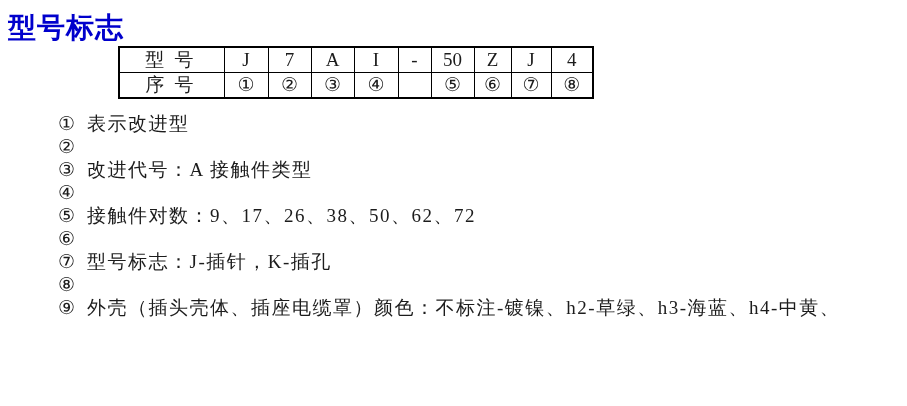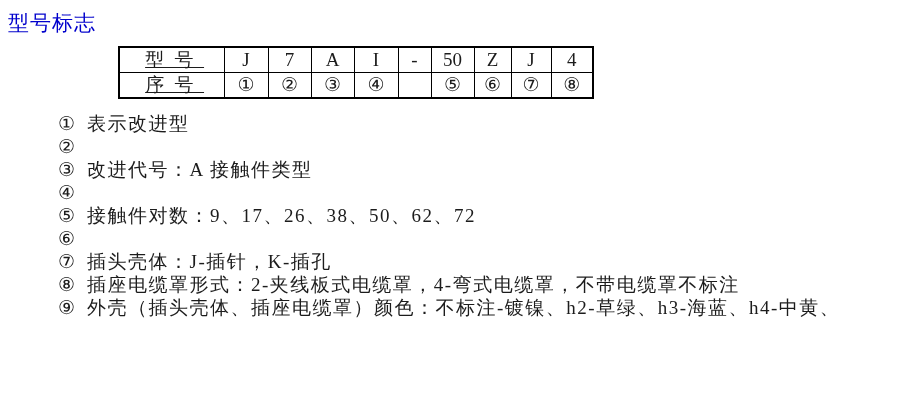--- a/index.html
+++ b/index.html
@@ -15,22 +15,22 @@
     font-family: "Liberation Serif", "DejaVu Serif", serif;
     color: #1c1c1c;
   }
 
   
   .page-title {
     position: absolute;
     left: 8px;
     top: 9px;
     font-family: "Liberation Sans", "DejaVu Sans", sans-serif;
-    font-weight: normal;
-    font-size: 21px;
+    font-weight: bold;
+    font-size: 28px;
     letter-spacing: 1px;
     color: #0000cc;
     white-space: nowrap;
   }
 
   
   table.model-table {
     position: absolute;
     left: 118px;
     top: 46px;
@@ -45,21 +45,20 @@
     text-align: center;
     vertical-align: middle;
     font-size: 19px;
     line-height: 24px;
     white-space: nowrap;
     overflow: hidden;
   }
   td.row-label {
     letter-spacing: 0.55em;
     text-indent: 0.3em;
-    text-decoration: underline;
   }
   td.serial-cell {
     font-size: 18px;
   }
 
   
   .legend {
     position: absolute;
     left: 58px;
     top: 112px;
@@ -150,23 +149,22 @@
   </div>
   <div class="legend-item">
     <span class="legend-marker">⑤</span>
     <span class="legend-text">接触件对数：9、17、26、38、50、62、72</span>
   </div>
   <div class="legend-item">
     <span class="legend-marker">⑥</span>
   </div>
   <div class="legend-item">
     <span class="legend-marker">⑦</span>
-    <span class="legend-text">插头壳体：J-插针，K-插孔</span>
+    <span class="legend-text">型号标志：J-插针，K-插孔</span>
   </div>
   <div class="legend-item">
     <span class="legend-marker">⑧</span>
-    <span class="legend-text">插座电缆罩形式：2-夹线板式电缆罩，4-弯式电缆罩，不带电缆罩不标注</span>
   </div>
   <div class="legend-item">
     <span class="legend-marker">⑨</span>
     <span class="legend-text"><span>外壳（插头壳体、插座电缆罩）颜色：</span><span class="legend-value-block"><span>不标注-镀镍、h2-草绿、h3-海蓝、h4-中黄、</span><br></span></span>
   </div>
 </div>
 
 </body></html>

